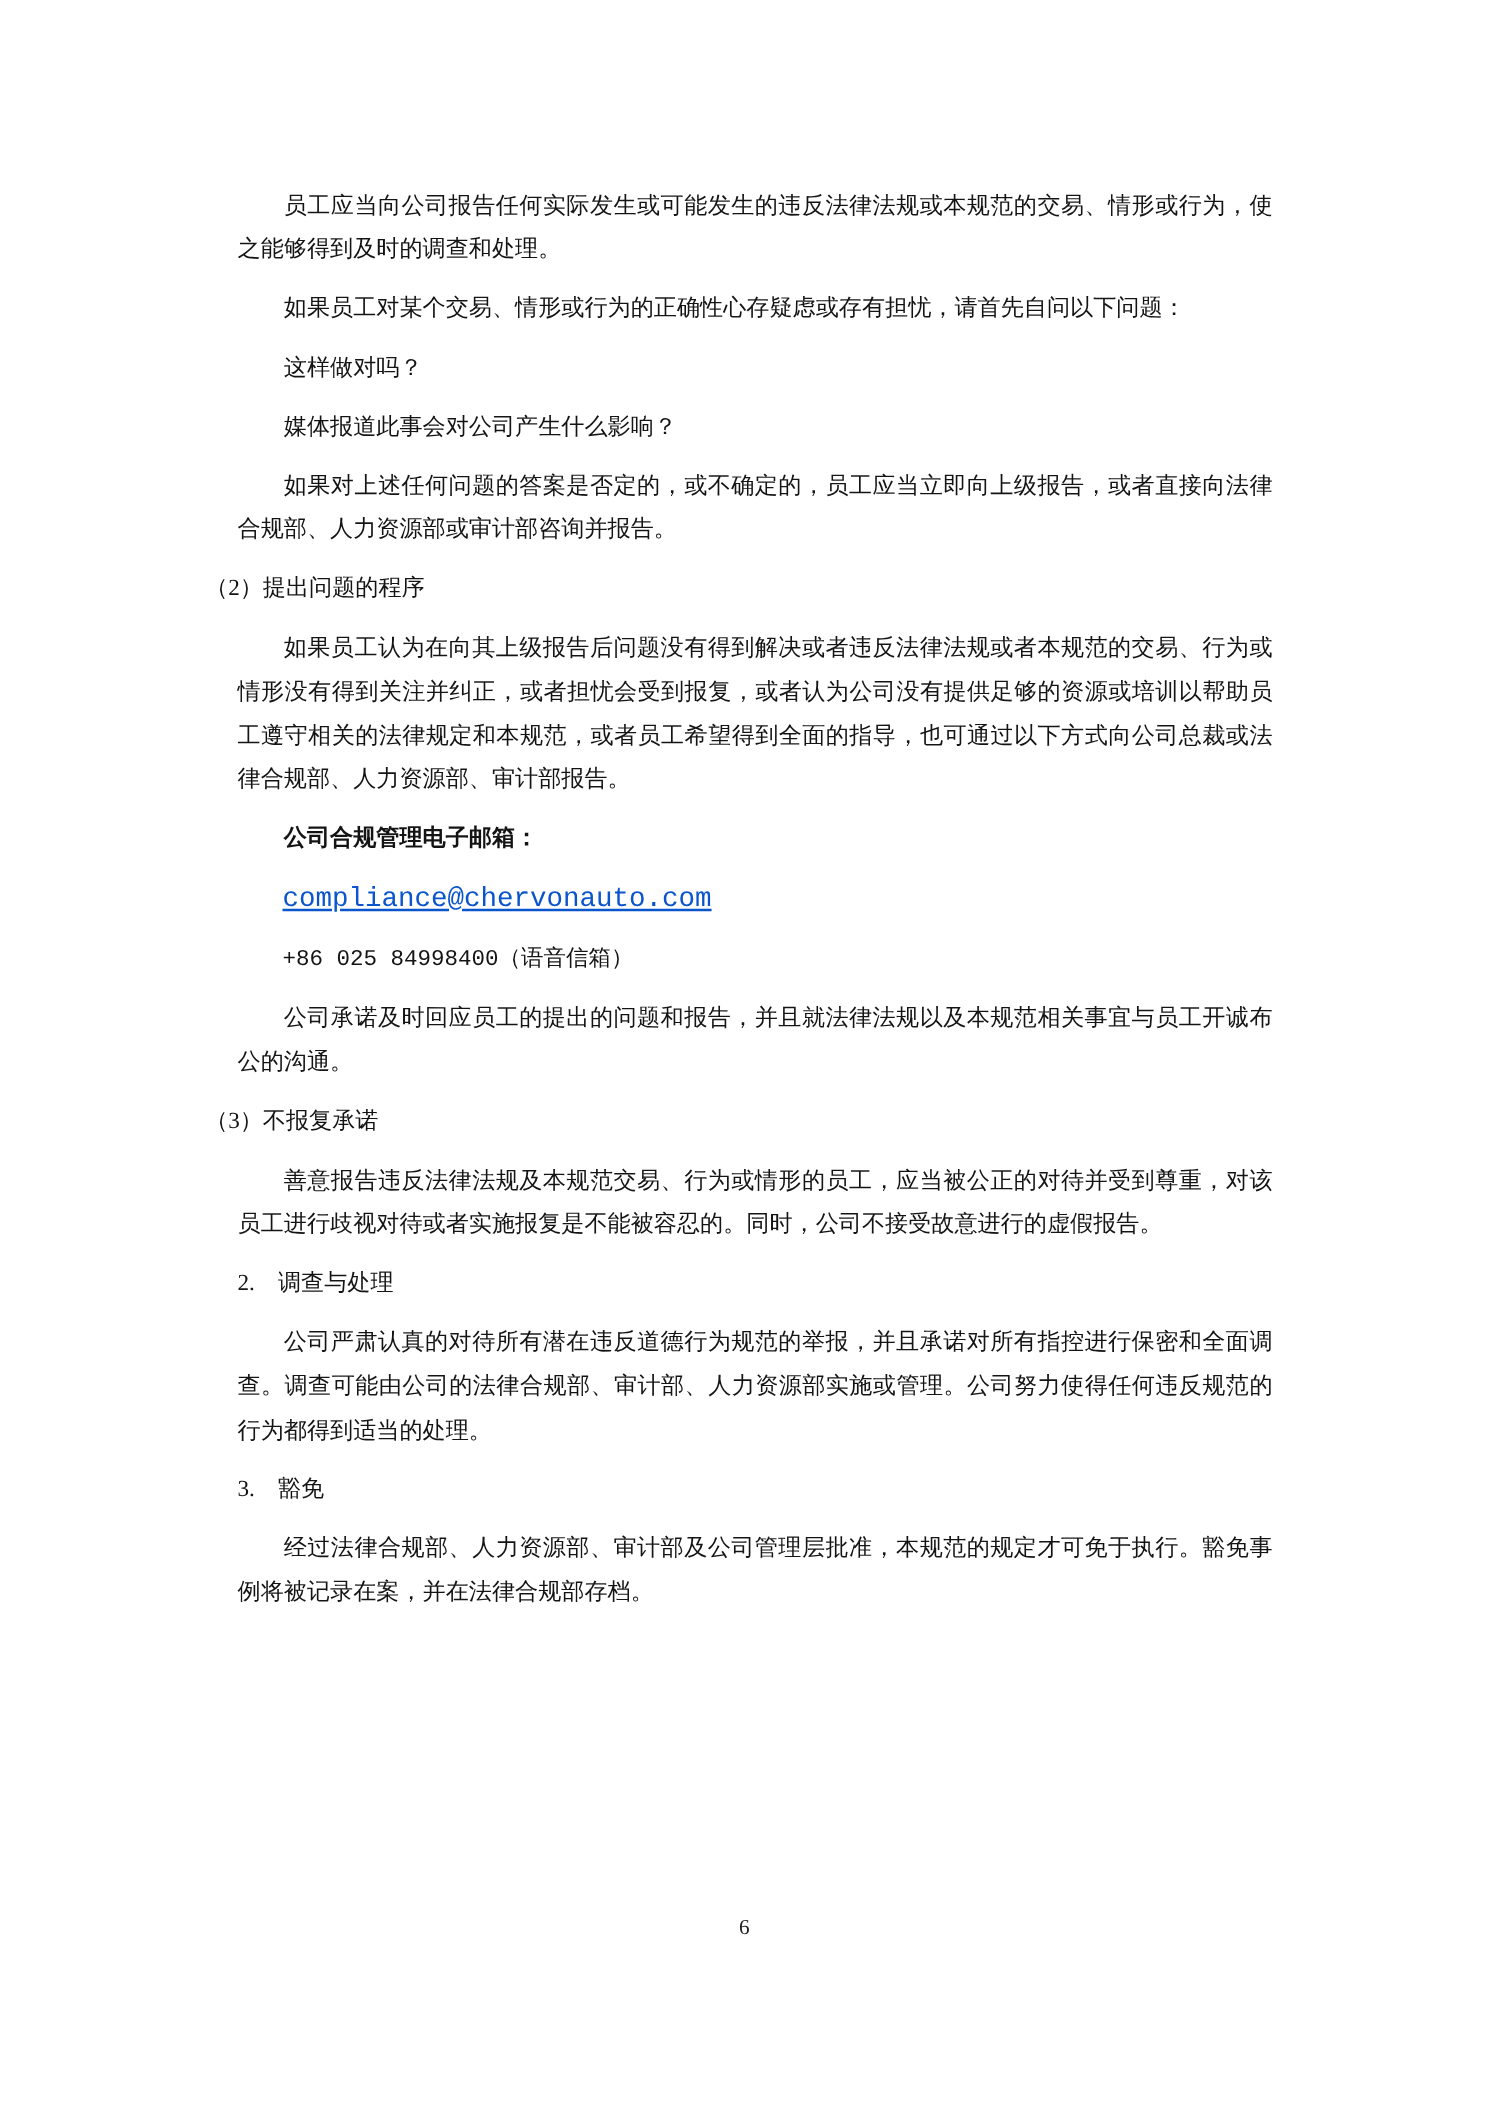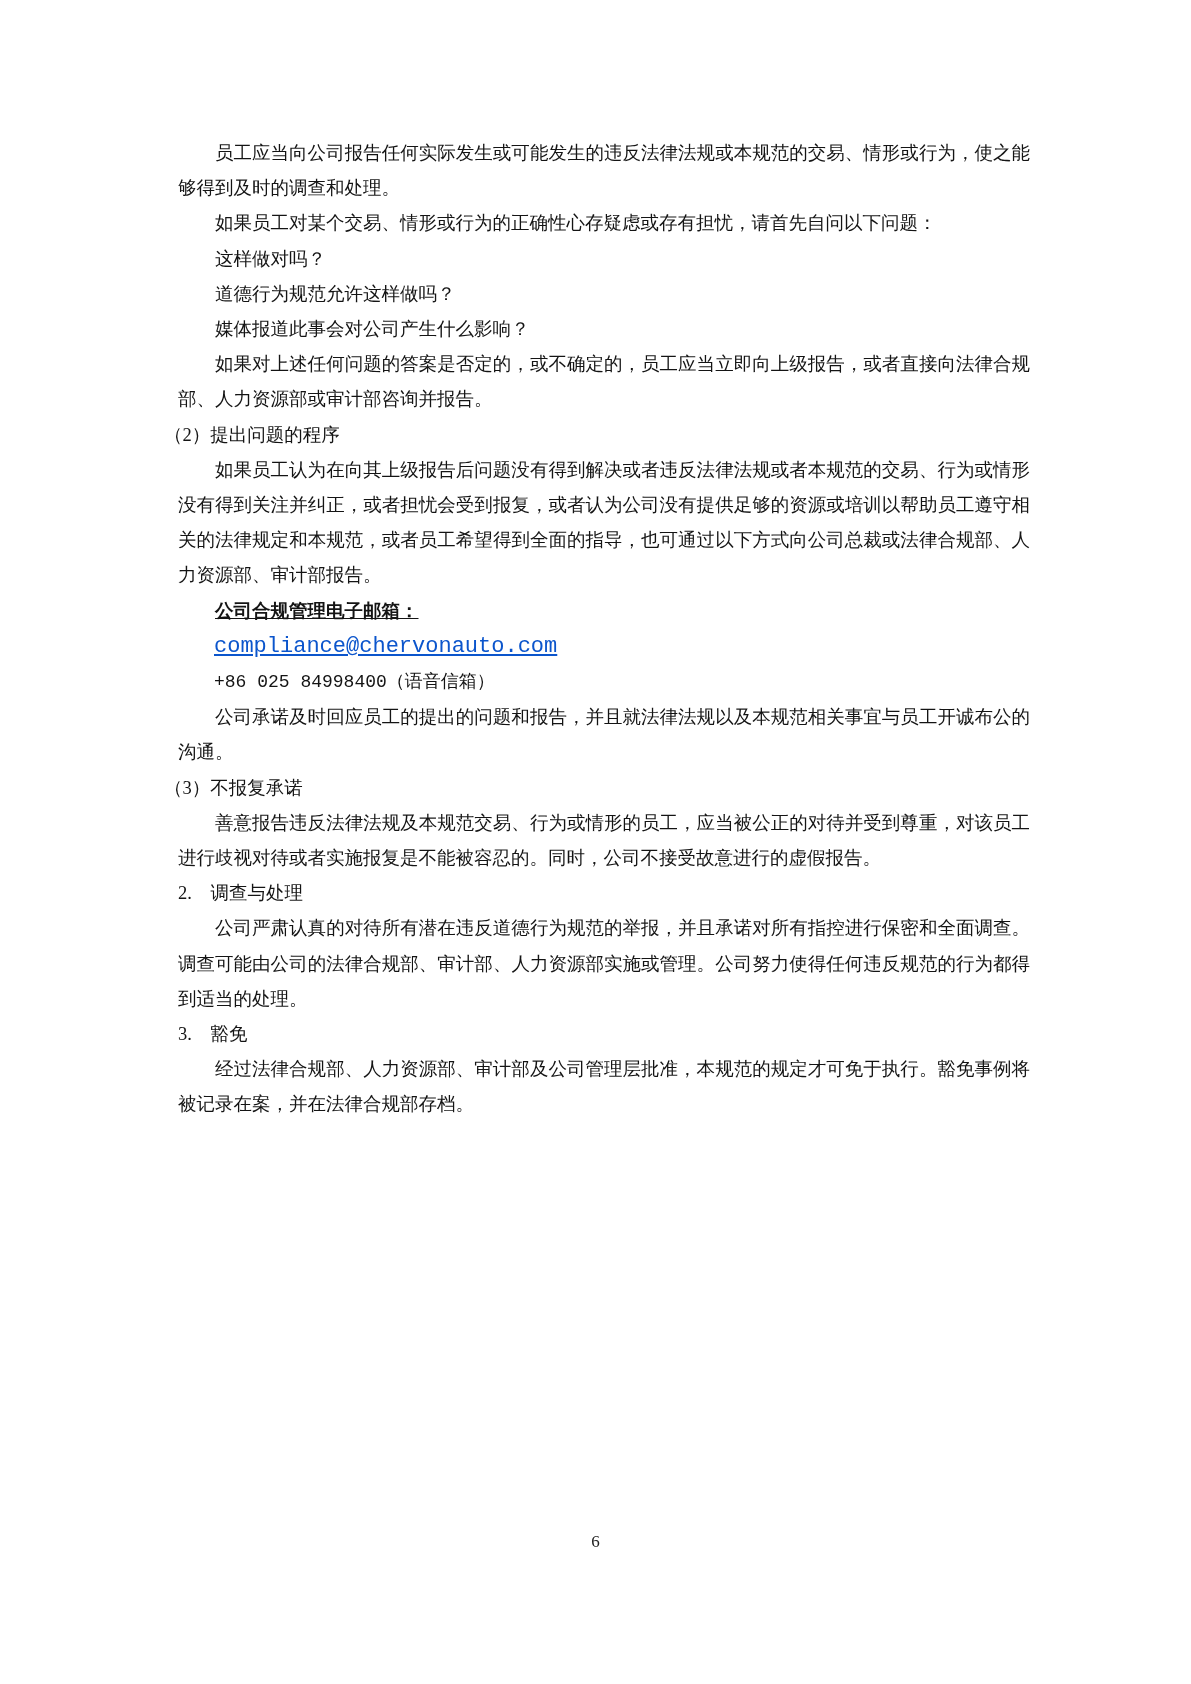--- a/index.html
+++ b/index.html
@@ -27,38 +27,37 @@
     position: absolute;
     left: 178px;
     top: 136px;
     width: 852px;
     font-size: 18.5px;
     line-height: 35.2px;
     text-align: justify;
     letter-spacing: 0;
   }
   .content p {
-    margin: 0;
+    margin: 12px;
     padding: 0;
   }
   .p-indent {
     text-indent: 2em;
   }
   .p-section-paren {
     margin-left: -14px !important;
     text-indent: 0;
   }
   .p-section-num {
     text-indent: 0;
     white-space: pre-wrap;
   }
   .p-label-bold {
     text-indent: 2em;
     font-weight: bold;
-    text-decoration: underline;
   }
   .p-mono {
     text-indent: 2em;
     font-family: "Liberation Mono", "DejaVu Sans Mono", monospace;
     font-size: 18px;
   }
   .email-link {
     color: #0b55cc;
     text-decoration: underline;
     font-family: "Liberation Mono", "DejaVu Sans Mono", monospace;
@@ -76,21 +75,20 @@
   }
 </style>
 </head>
 <body>
 
 <div class="page">
   <div class="content">
     <p class="p-indent">员工应当向公司报告任何实际发生或可能发生的违反法律法规或本规范的交易、情形或行为，使之能够得到及时的调查和处理。</p>
     <p class="p-indent">如果员工对某个交易、情形或行为的正确性心存疑虑或存有担忧，请首先自问以下问题：</p>
     <p class="p-indent">这样做对吗？</p>
-    <p class="p-indent">道德行为规范允许这样做吗？</p>
     <p class="p-indent">媒体报道此事会对公司产生什么影响？</p>
     <p class="p-indent">如果对上述任何问题的答案是否定的，或不确定的，员工应当立即向上级报告，或者直接向法律合规部、人力资源部或审计部咨询并报告。</p>
     <p class="p-section-paren">（2）提出问题的程序</p>
     <p class="p-indent">如果员工认为在向其上级报告后问题没有得到解决或者违反法律法规或者本规范的交易、行为或情形没有得到关注并纠正，或者担忧会受到报复，或者认为公司没有提供足够的资源或培训以帮助员工遵守相关的法律规定和本规范，或者员工希望得到全面的指导，也可通过以下方式向公司总裁或法律合规部、人力资源部、审计部报告。</p>
     <p class="p-label-bold">公司合规管理电子邮箱：</p>
     <p class="p-mono"><a class="email-link">compliance@chervonauto.com</a></p>
     <p class="p-mono">+86 025 84998400（语音信箱）</p>
     <p class="p-indent">公司承诺及时回应员工的提出的问题和报告，并且就法律法规以及本规范相关事宜与员工开诚布公的沟通。</p>
     <p class="p-section-paren">（3）不报复承诺</p>
     <p class="p-indent">善意报告违反法律法规及本规范交易、行为或情形的员工，应当被公正的对待并受到尊重，对该员工进行歧视对待或者实施报复是不能被容忍的。同时，公司不接受故意进行的虚假报告。</p>

